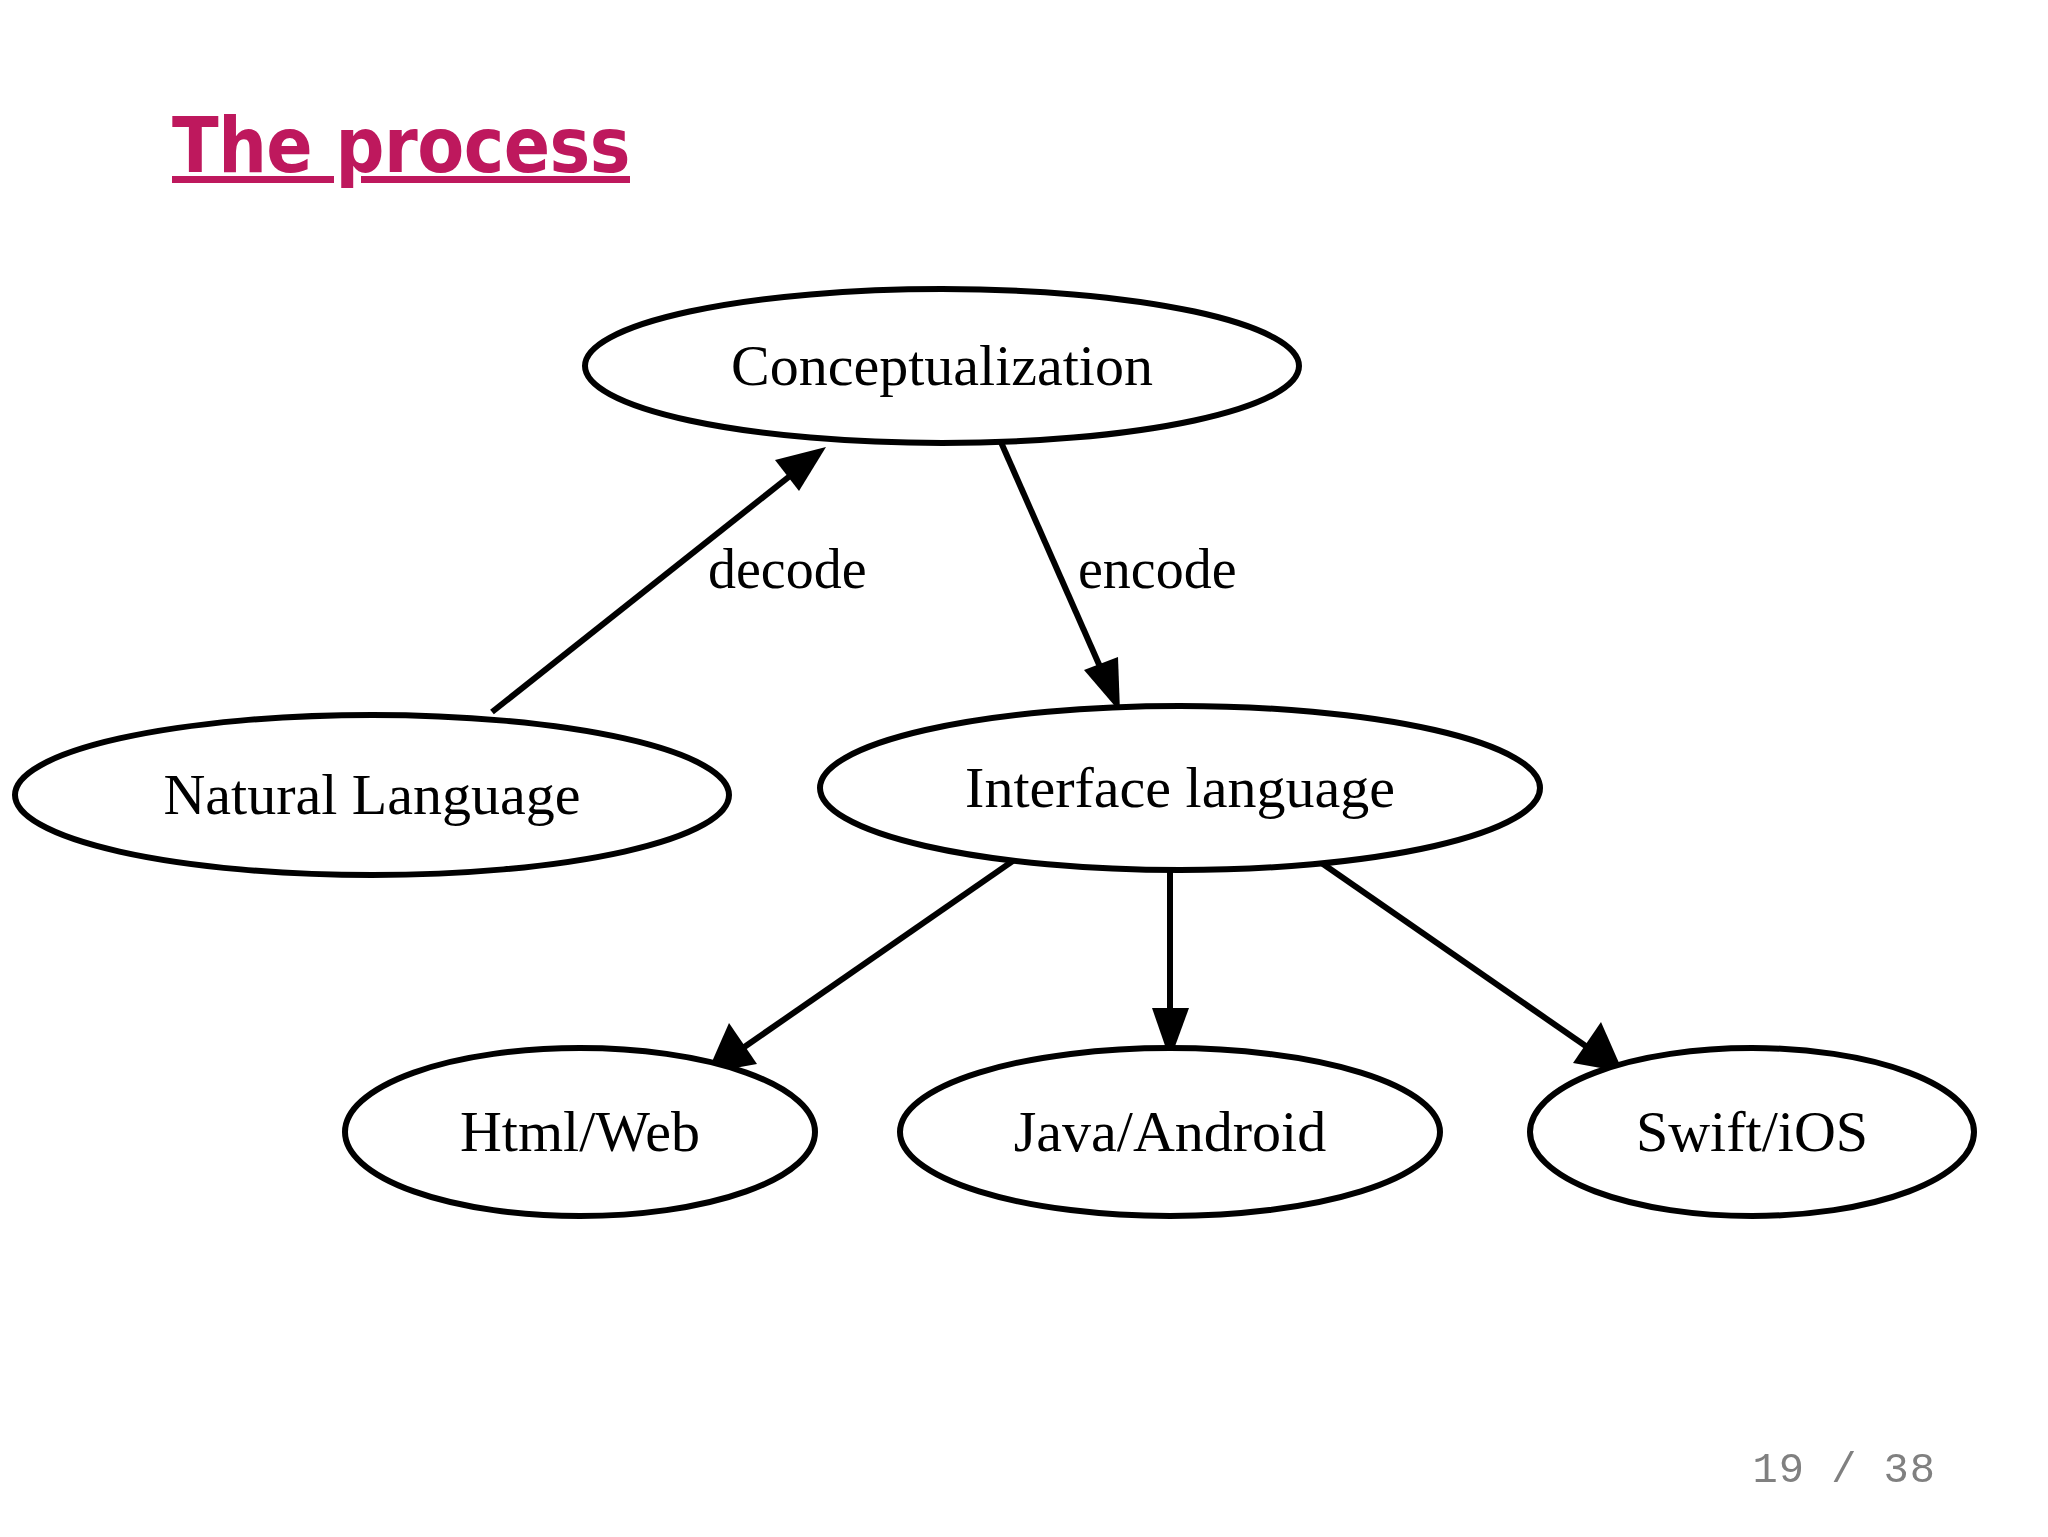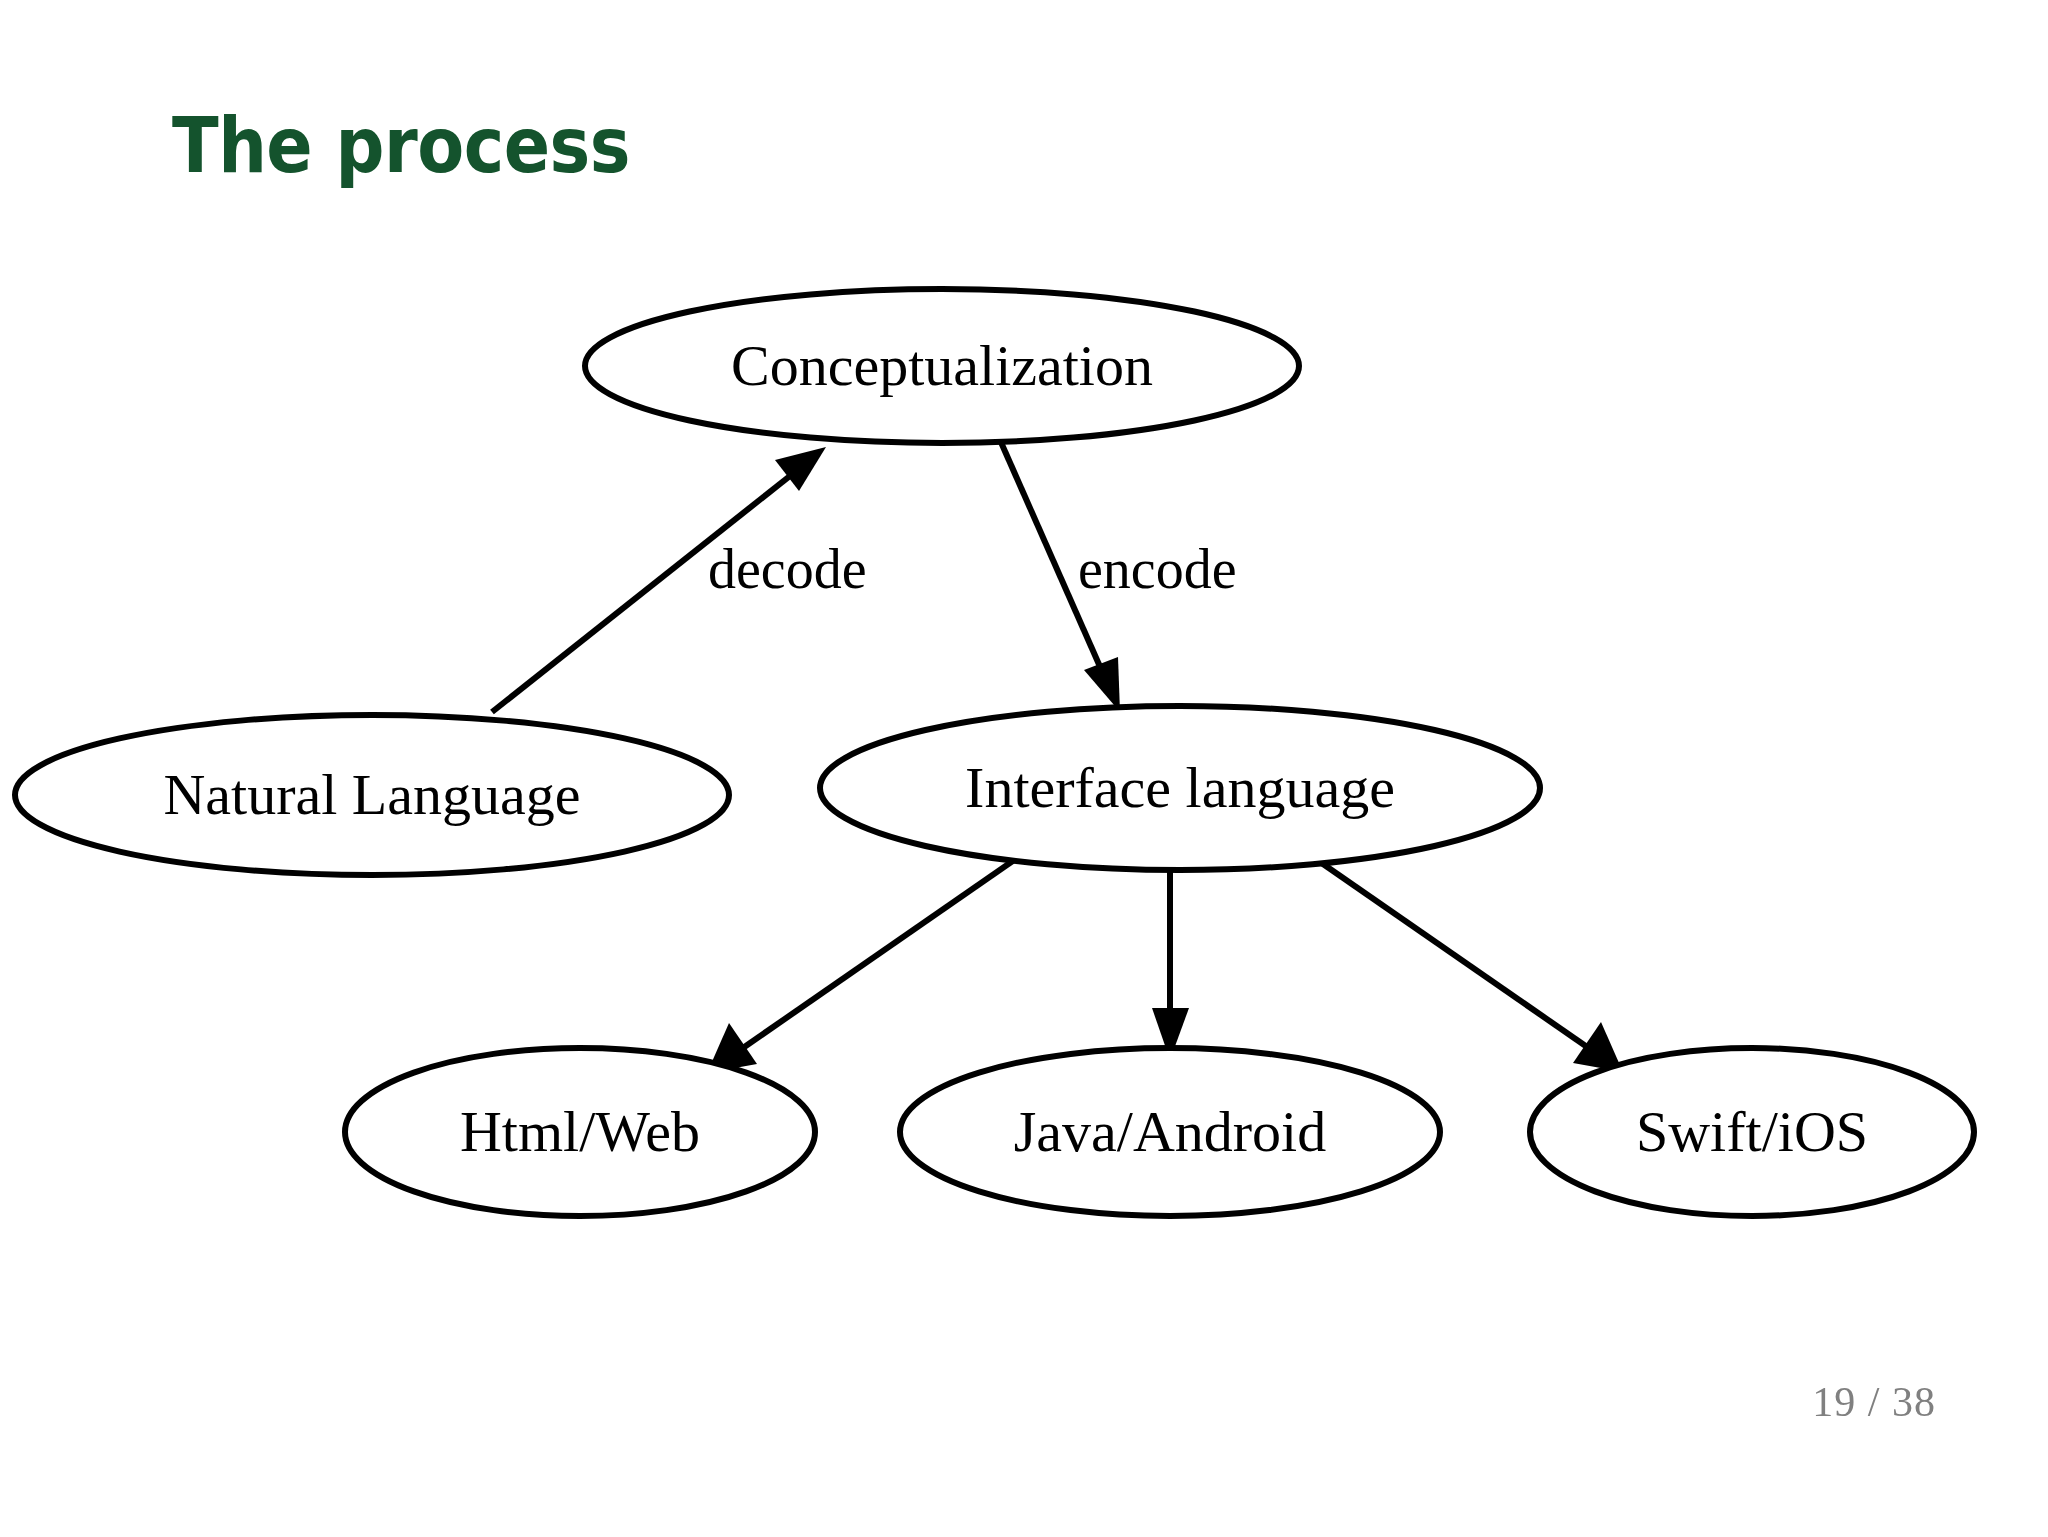--- a/index.html
+++ b/index.html
@@ -21,23 +21,24 @@
   }
   .slide-title {
     position: absolute;
     left: 172px;
     top: 108px;
     font-family: "DejaVu Sans Condensed", "Liberation Sans Narrow", "Liberation Sans", sans-serif;
     font-stretch: condensed;
     font-size: 76px;
     font-weight: 600;
     letter-spacing: -0.5px;
-    color: #14532d;
+    color: #be185d;
     line-height: 1;
     white-space: nowrap;
+    text-decoration: underline;
   }
   .diagram {
     position: absolute;
     left: 0;
     top: 0;
     width: 2048px;
     height: 1537px;
   }
   .node-ellipse {
     fill: #ffffff;
@@ -63,22 +64,22 @@
   .edge-label {
     font-family: "Liberation Serif", "DejaVu Serif", serif;
     font-size: 56px;
     fill: #000000;
     text-anchor: start;
     dominant-baseline: middle;
   }
   .page-number {
     position: absolute;
     right: 112px;
-    top: 1378px;
-    font-family: Liberation Serif, serif;
+    top: 1447px;
+    font-family: Liberation Mono, monospace;
     font-size: 42px;
     color: #808080;
     letter-spacing: 1px;
     white-space: nowrap;
   }
 </style>
 </head>
 <body>
 
 <div class="slide">

